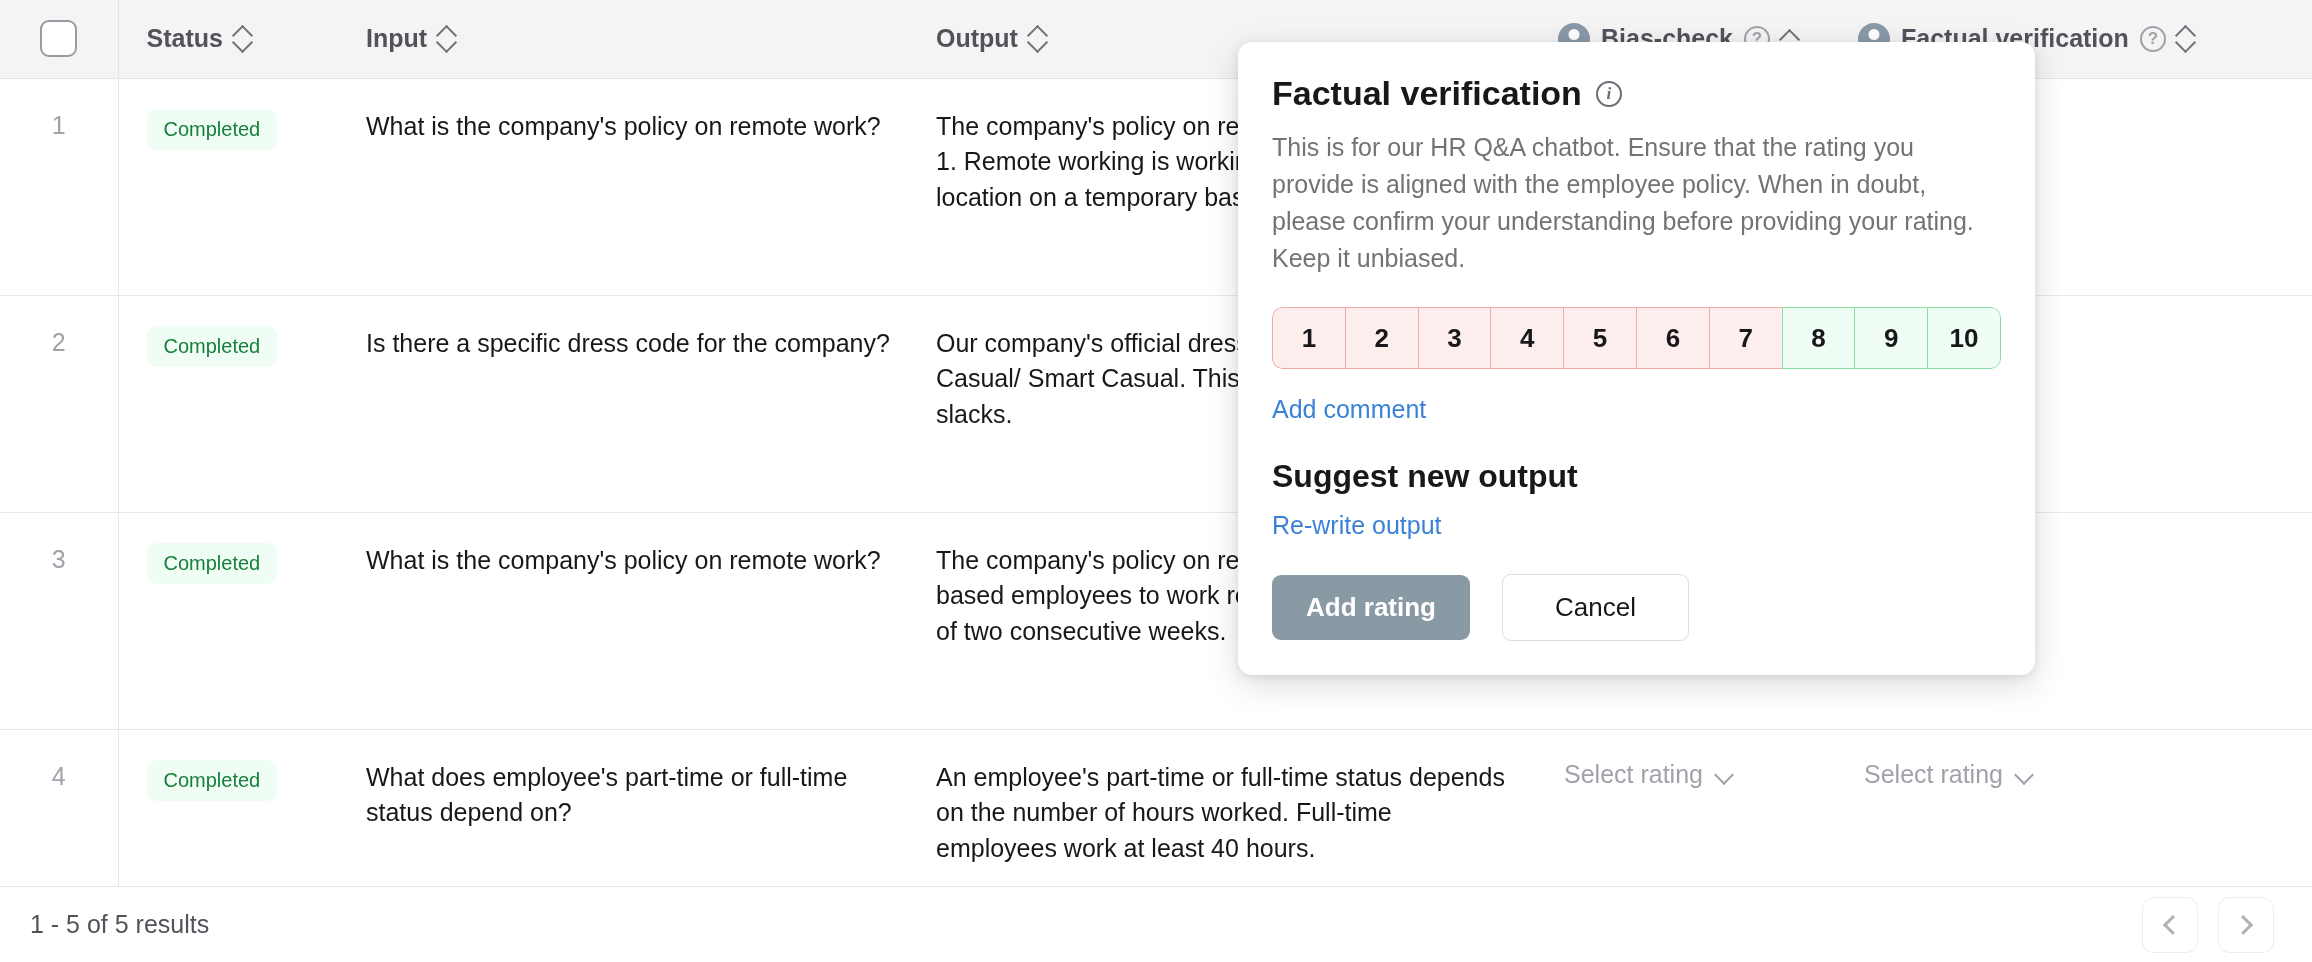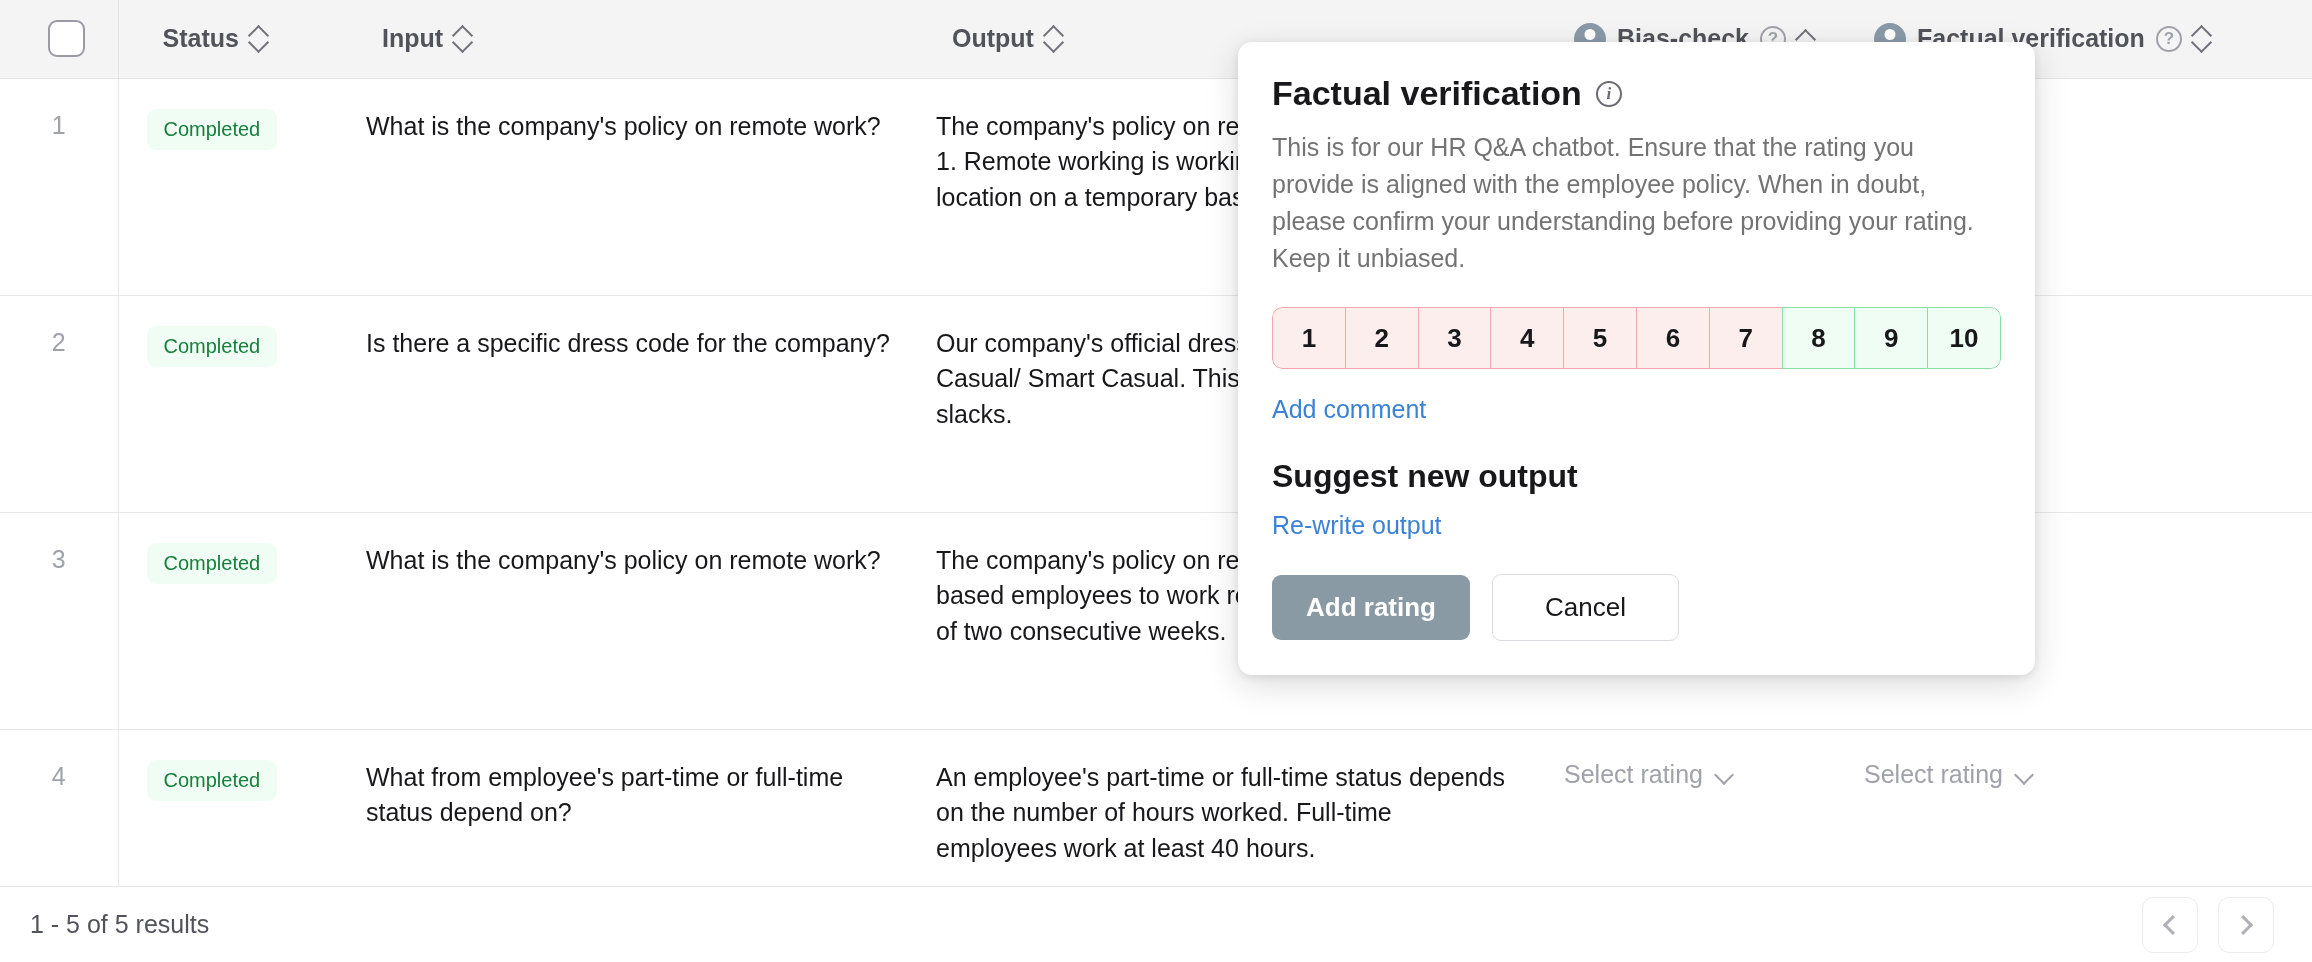--- a/index.html
+++ b/index.html
@@ -36,21 +36,21 @@
   table.grid col.c-status { width: 220px; }
   table.grid col.c-input  { width: 598px; }
   table.grid col.c-output { width: 600px; }
   table.grid col.c-bias   { width: 300px; }
   table.grid col.c-fact   { width: 300px; }
   table.grid col.c-extra  { width: 664px; }
 
   thead th {
     background: #f4f4f5;
     height: 78px;
-    padding: 0 0 0 16px;
+    padding: 0 0 0 0;
     border-bottom: 1px solid #e4e4e7;
     vertical-align: middle;
     text-align: left;
     font-weight: 600;
     font-size: 25px;
     color: #52525b;
     white-space: nowrap;
   }
   thead th.th-check { border-right: 1px solid #e4e4e7; }
   .th-inner {
@@ -301,21 +301,21 @@
   }
   .add-comment { margin-bottom: 34px; }
   .sub-head {
     font-size: 32px;
     font-weight: 700;
     color: #18181b;
     margin: 0 0 16px 0;
   }
   .rewrite { margin-bottom: 34px; }
 
-  .pop-actions { display: flex; gap: 22px; align-items: center; }
+  .pop-actions { display: flex; gap: 32px; align-items: center; }
   .btn-primary {
     background: #8a9aa5;
     color: #ffffff;
     font-size: 26px;
     font-weight: 700;
     border: none;
     border-radius: 9px;
     padding: 17px 34px;
     cursor: pointer;
     font-family: "Liberation Sans", sans-serif;
@@ -464,21 +464,21 @@
             </span>
           </td>
           <td></td>
         </tr>
         <tr>
           <td class="td-num">4</td>
           <td class="td-status">
             <span class="badge">Completed</span>
           </td>
           <td class="td-input">
-            <div class="cell-text">What from employee's part-time or full-time status depend on?</div>
+            <div class="cell-text">What does employee's part-time or full-time status depend on?</div>
           </td>
           <td class="td-output">
             <div class="cell-text">An employee's part-time or full-time status depends on the number of hours worked. Full-time employees work at least 40 hours.</div>
           </td>
           <td class="td-rating">
             <span class="sel-rating">
               <span>Select rating</span>
               <span class="chev"></span>
             </span>
           </td>

